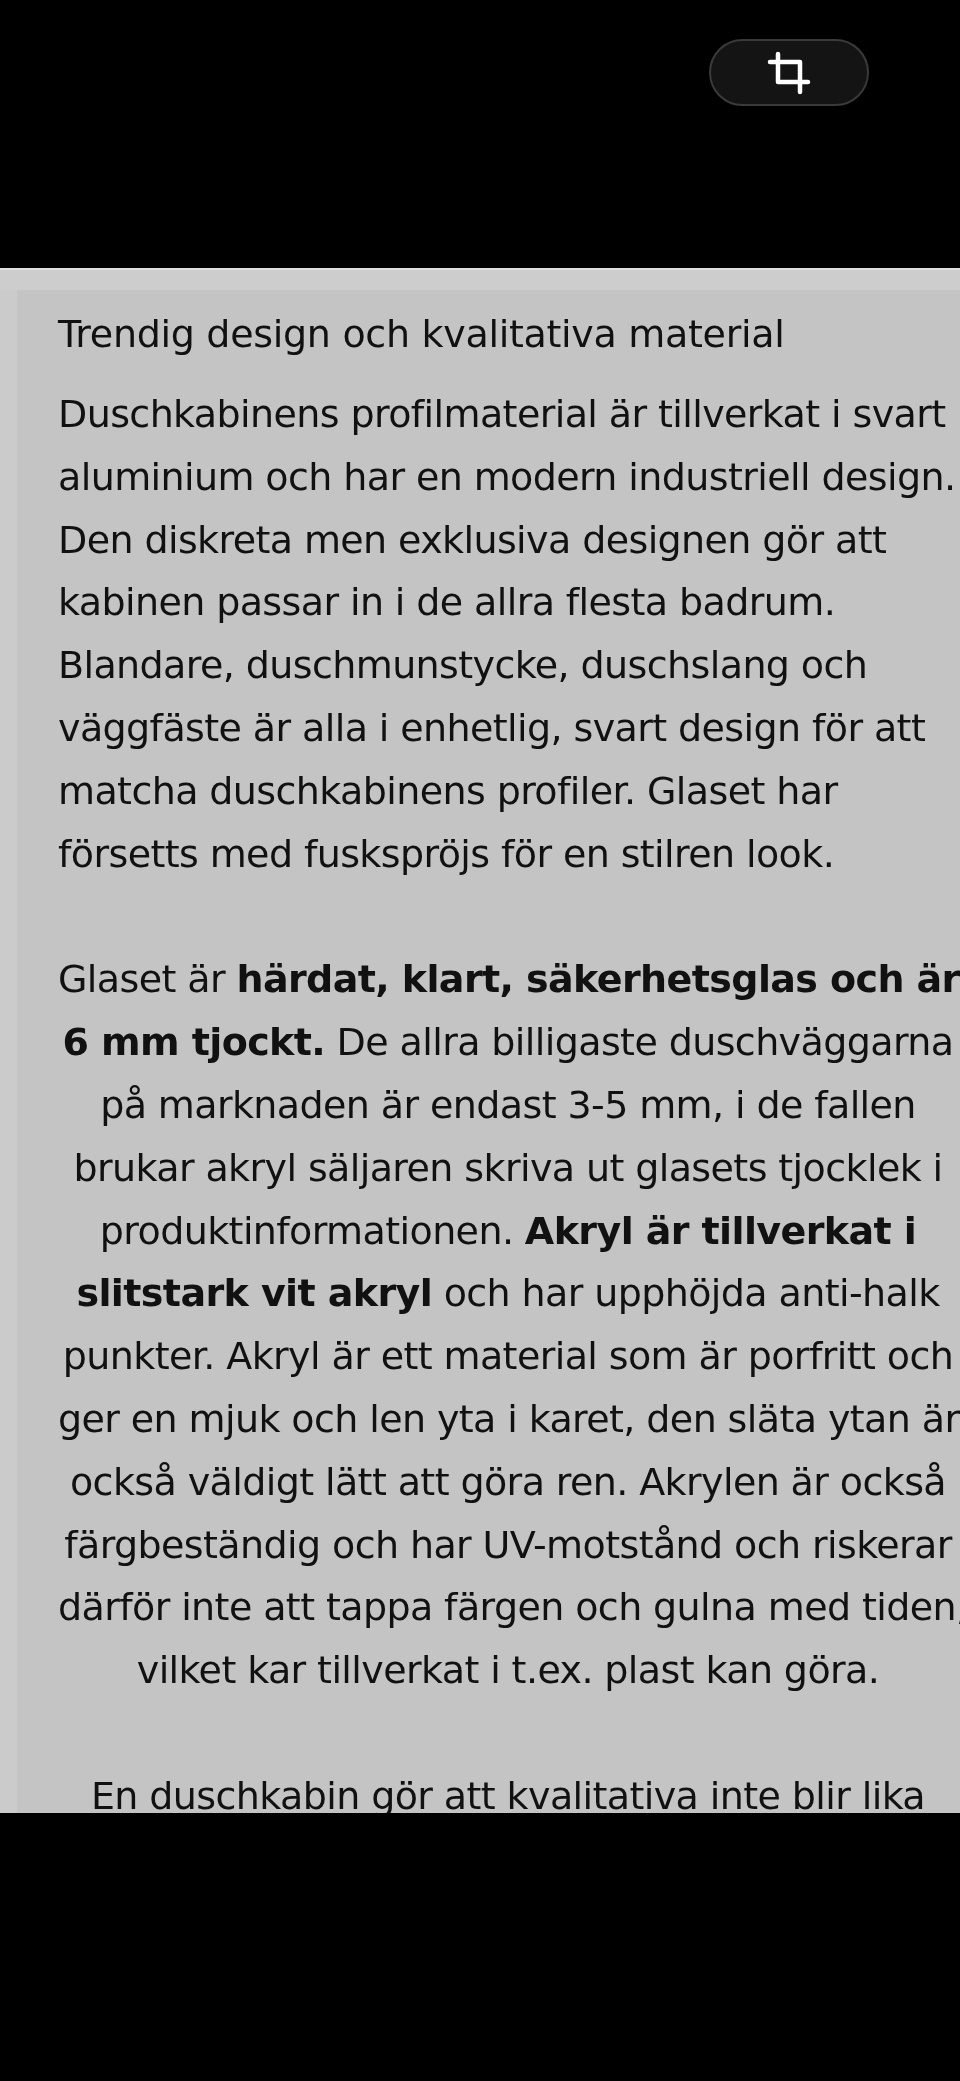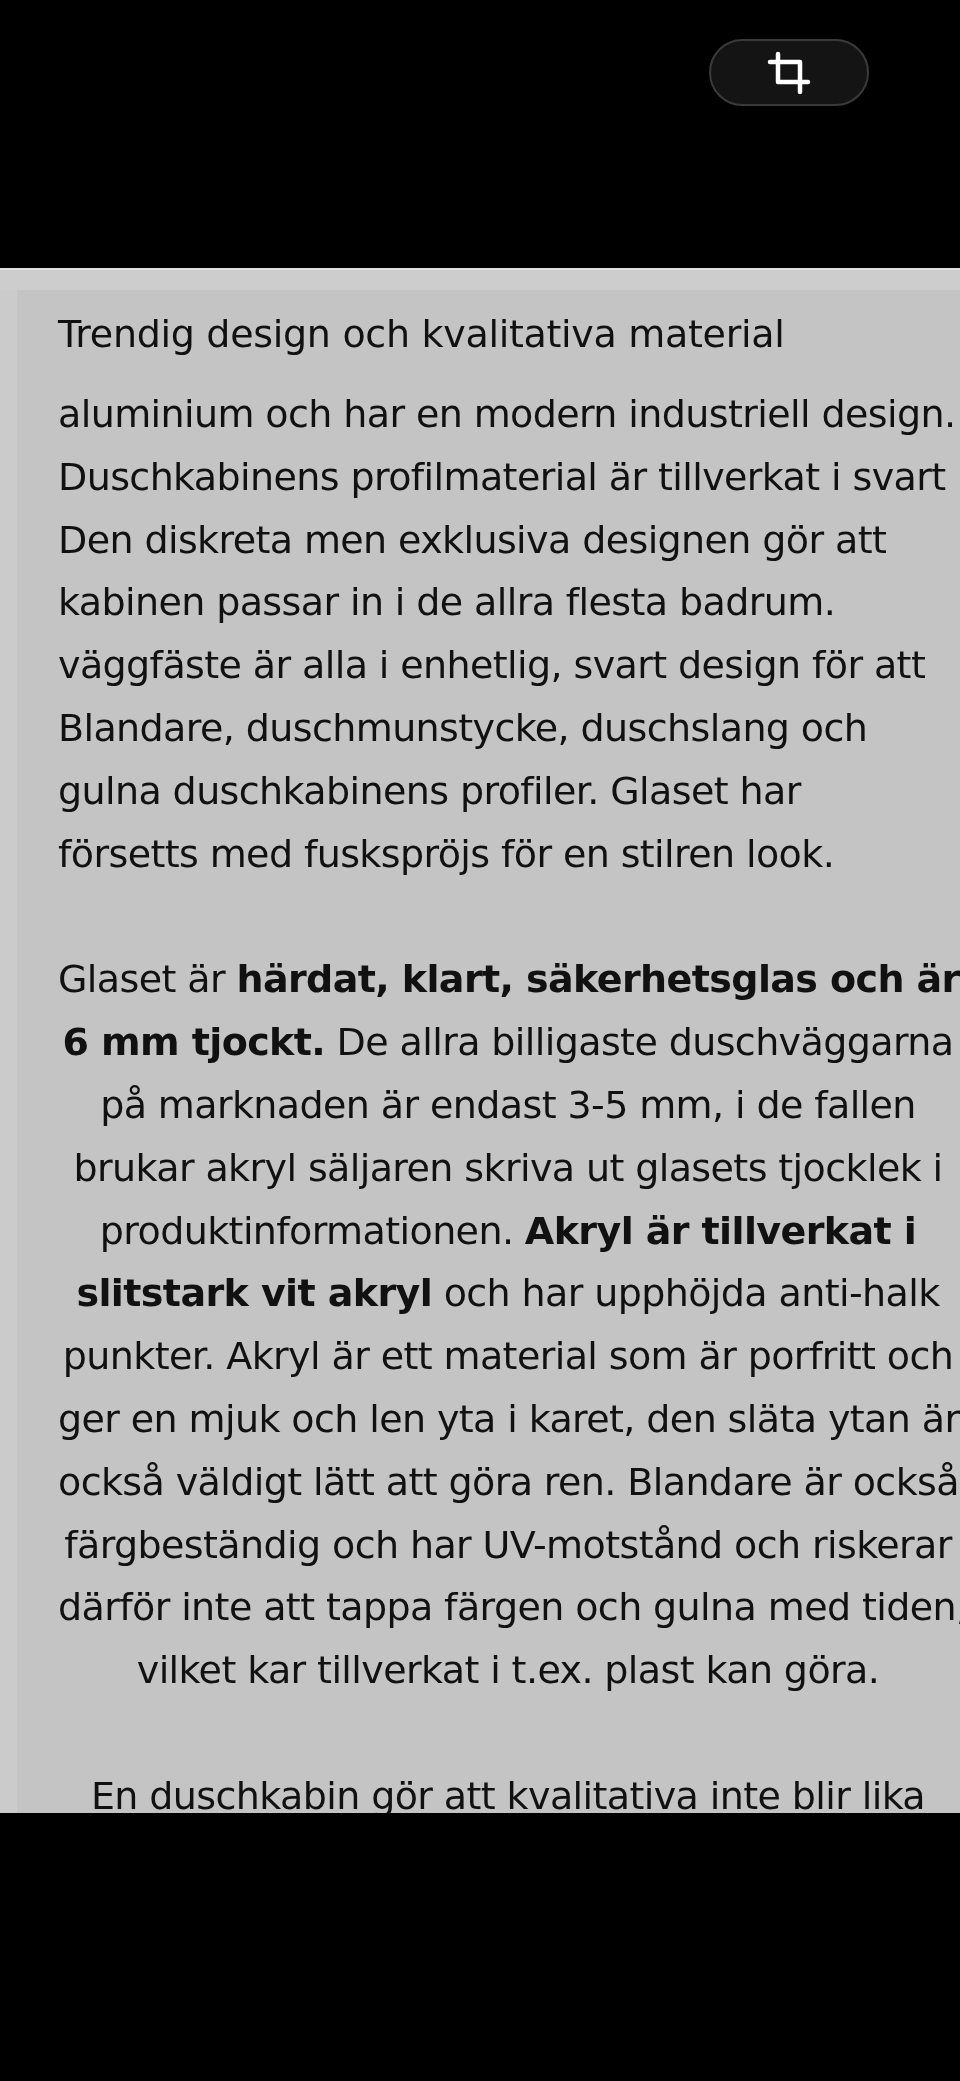--- a/index.html
+++ b/index.html
@@ -40,40 +40,40 @@
   </div>
 </div>
 
 <div class="page-region">
   <div class="page-top-strip"></div>
   <div class="content-panel">
     <div class="content-inner">
       <h2 class="heading">Trendig design och kvalitativa material</h2>
 
       <p class="paragraph">
+        <span class="line">Duschkabinens profilmaterial är tillverkat i svart</span>
         <span class="line">aluminium och har en modern industriell design.</span>
-        <span class="line">Duschkabinens profilmaterial är tillverkat i svart</span>
         <span class="line">Den diskreta men exklusiva designen gör att</span>
         <span class="line">kabinen passar in i de allra flesta badrum.</span>
+        <span class="line">Blandare, duschmunstycke, duschslang och</span>
         <span class="line">väggfäste är alla i enhetlig, svart design för att</span>
-        <span class="line">Blandare, duschmunstycke, duschslang och</span>
-        <span class="line">gulna duschkabinens profiler. Glaset har</span>
+        <span class="line">matcha duschkabinens profiler. Glaset har</span>
         <span class="line">försetts med fuskspröjs för en stilren look.</span>
       </p>
 
       <p class="paragraph">
         <span class="line"><span>Glaset är </span><b>härdat, klart, säkerhetsglas och är</b></span>
         <span class="line"><b>6 mm tjockt.</b><span> De allra billigaste duschväggarna</span></span>
         <span class="line">på marknaden är endast 3-5 mm, i de fallen</span>
         <span class="line">brukar akryl säljaren skriva ut glasets tjocklek i</span>
         <span class="line"><span>produktinformationen. </span><b>Akryl är tillverkat i</b></span>
         <span class="line"><b>slitstark vit akryl</b><span> och har upphöjda anti-halk</span></span>
         <span class="line">punkter. Akryl är ett material som är porfritt och</span>
         <span class="line">ger en mjuk och len yta i karet, den släta ytan är</span>
-        <span class="line">också väldigt lätt att göra ren. Blandare är också</span>
+        <span class="line">också väldigt lätt att göra ren. Akrylen är också</span>
         <span class="line">färgbeständig och har UV-motstånd och riskerar</span>
         <span class="line">därför inte att tappa färgen och gulna med tiden,</span>
         <span class="line">vilket kar tillverkat i t.ex. plast kan göra.</span>
       </p>
 
       <p class="paragraph">
         <span class="line">En duschkabin gör att kvalitativa inte blir lika</span>
       </p>
     </div>
   </div>

